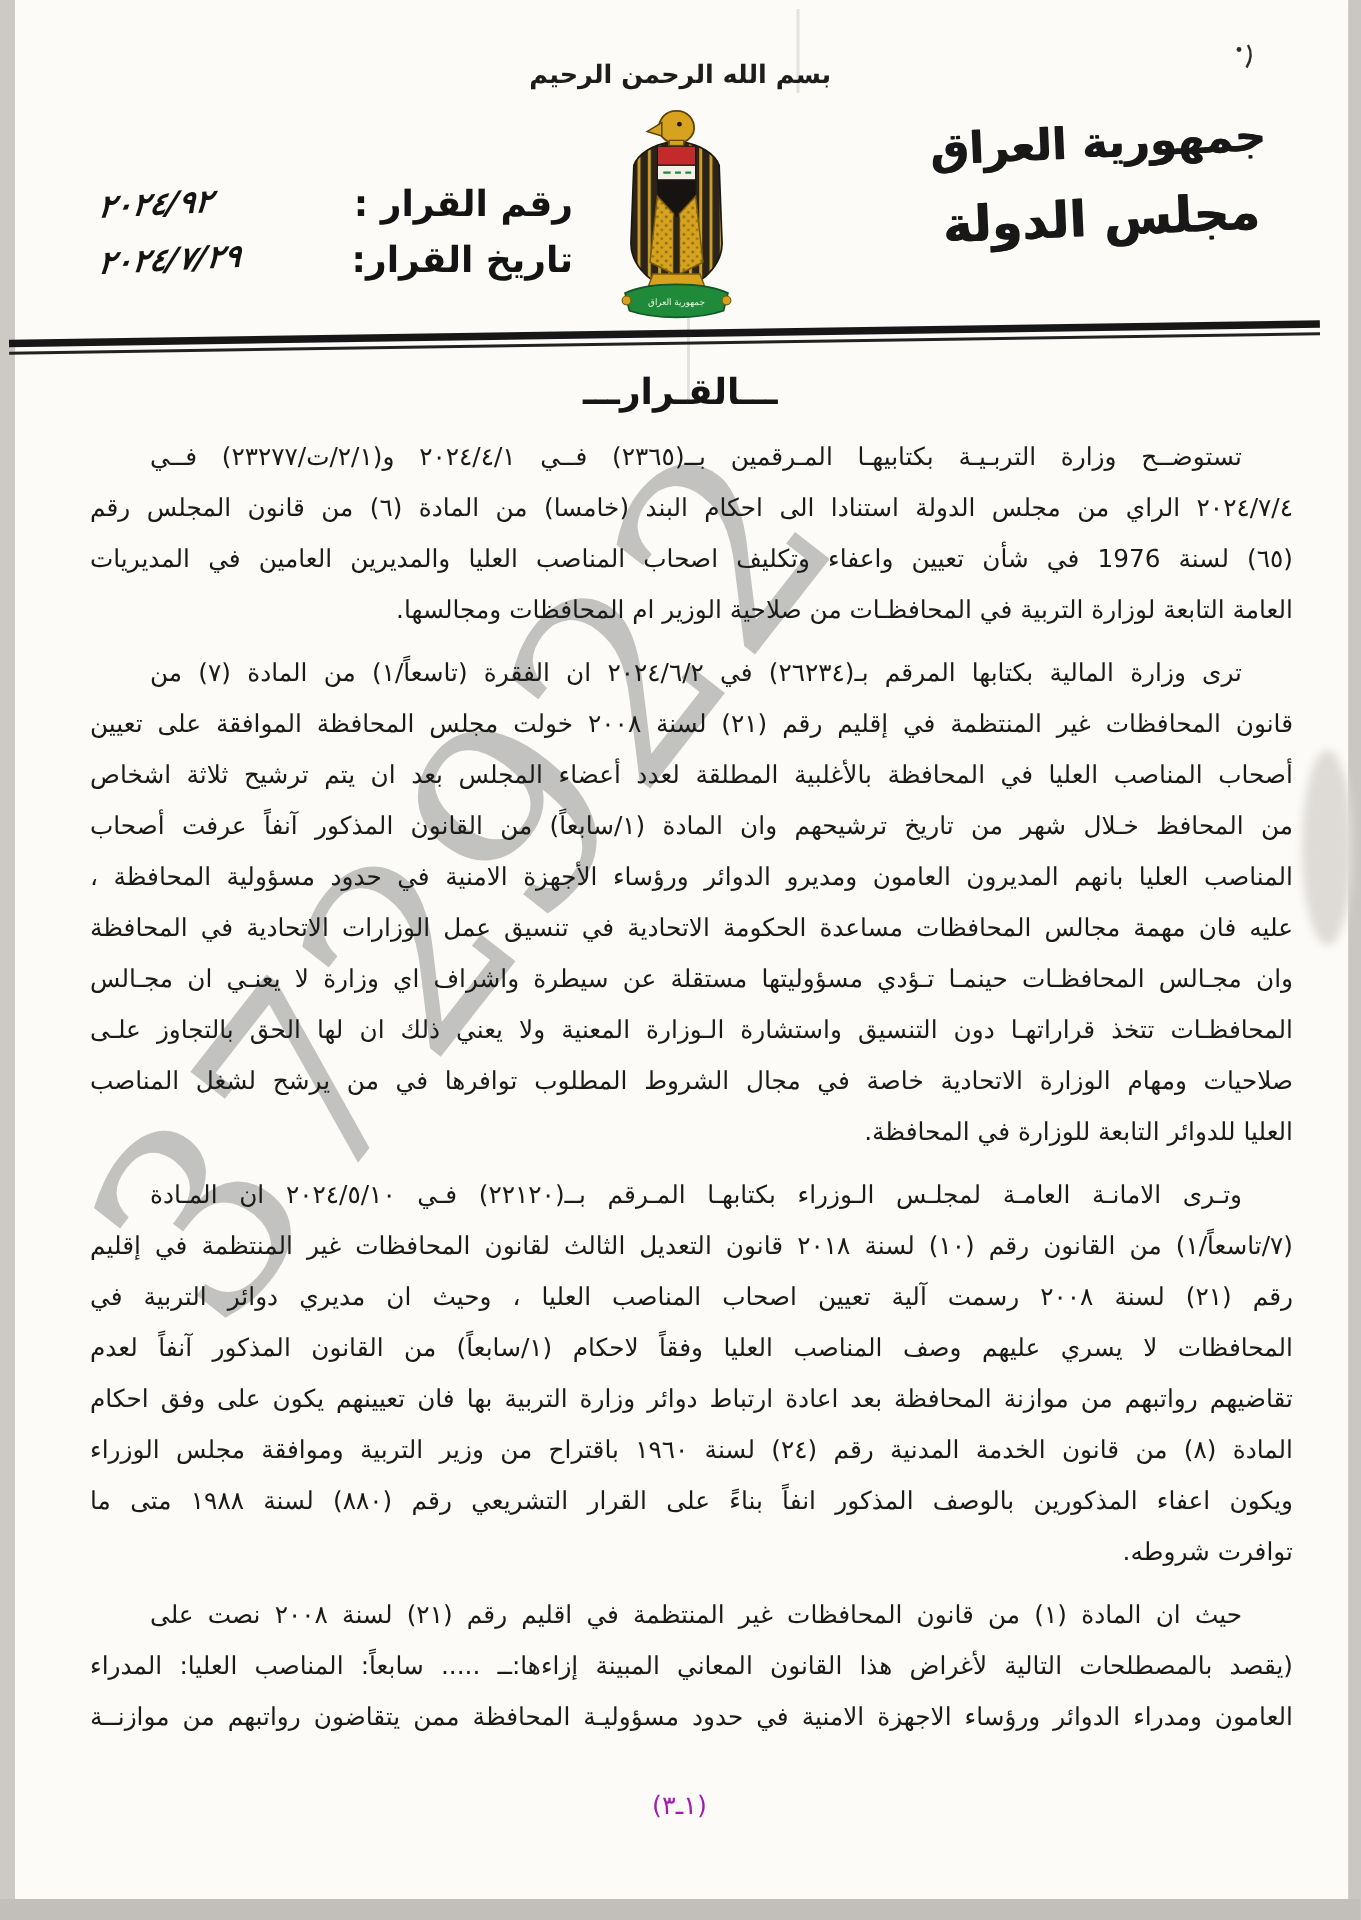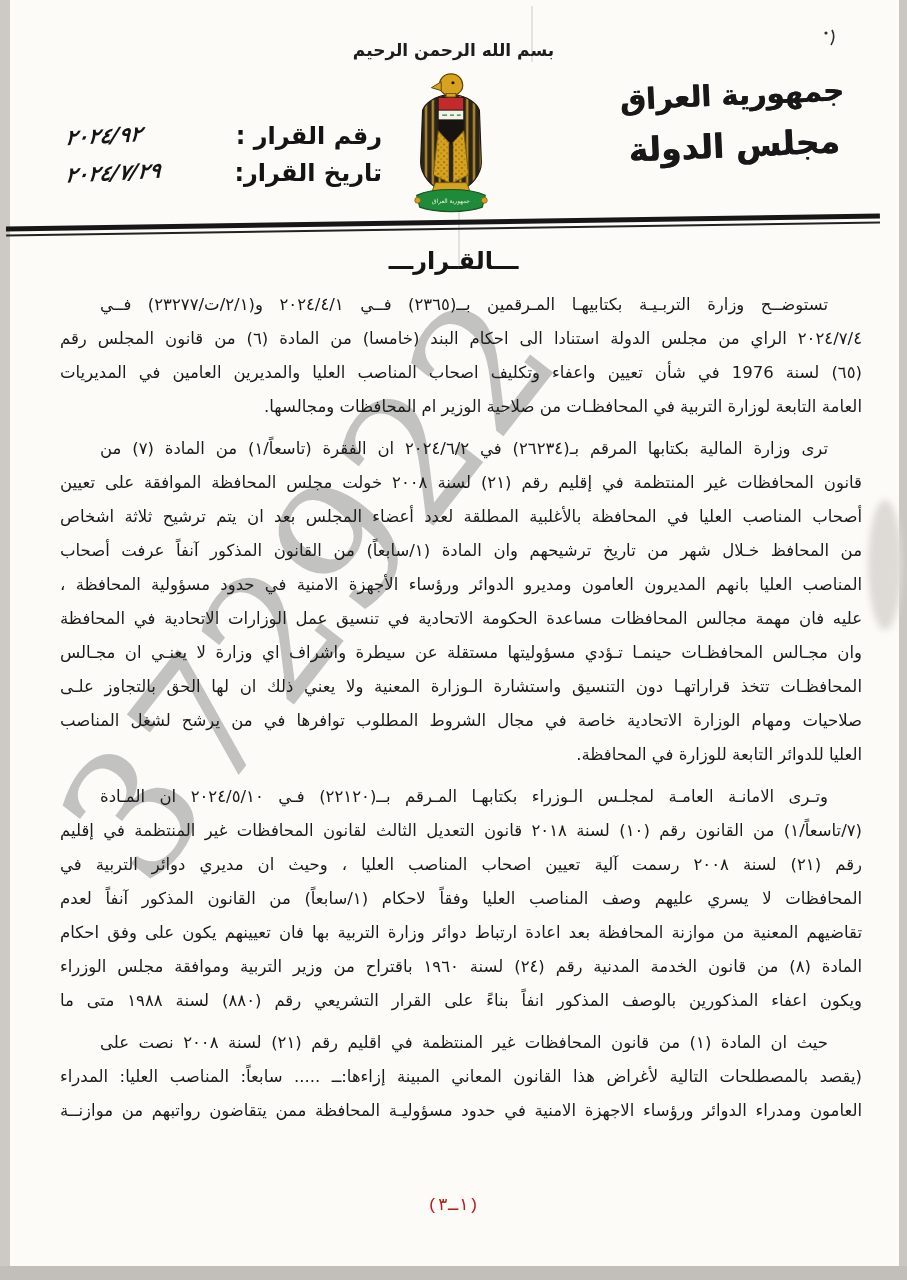--- a/index.html
+++ b/index.html
@@ -45,21 +45,21 @@
 
   .body-text{position:absolute;left:60px;top:288px;width:802px;direction:rtl;color:#1a1a1a;
              font-size:16.5px;}
   .para{margin-bottom:8px;}
   .line{height:34px;line-height:34px;text-align:justify;text-align-last:justify;
         overflow:hidden;white-space:nowrap;}
   .line.indent{padding-right:34px;margin-left:40px;}
   .line.para-end{text-align-last:right;white-space:normal;}
 
   .page-num{position:absolute;left:398px;top:1194px;width:110px;text-align:center;
-            font-size:17px;color:#b91c1c;direction:rtl;font-family:Liberation Mono, monospace;}
+            font-size:17px;color:#a21caf;direction:rtl;}
   .speck{position:absolute;left:822px;top:28px;width:16px;height:20px;}
 </style>
 </head>
 <body>
 
 <div class="scan">
   <div class="paper"></div>
   <div class="edge-left"></div>
   <div class="edge-right"></div>
   <div class="edge-bottom"></div>
@@ -154,23 +154,24 @@
         <div class="line" dir="rtl">وان مجـالس المحافظـات حينمـا تـؤدي مسؤوليتها مستقلة عن سيطرة واشراف اي وزارة لا يعنـي ان مجـالس</div>
         <div class="line" dir="rtl">المحافظـات تتخذ قراراتهـا دون التنسيق واستشارة الـوزارة المعنية ولا يعني ذلك ان لها الحق بالتجاوز علـى</div>
         <div class="line" dir="rtl">صلاحيات ومهام الوزارة الاتحادية خاصة في مجال الشروط المطلوب توافرها في من يرشح لشغل المناصب</div>
         <div class="line para-end" dir="rtl">العليا للدوائر التابعة للوزارة في المحافظة.</div>
       </div>
       <div class="para">
         <div class="line indent" dir="rtl">وتـرى الامانـة العامـة لمجلـس الـوزراء بكتابهـا المـرقم بــ(٢٢١٢٠) فـي ٢٠٢٤/٥/١٠ ان المـادة</div>
         <div class="line" dir="rtl">(٧/تاسعاً/١) من القانون رقم (١٠) لسنة ٢٠١٨ قانون التعديل الثالث لقانون المحافظات غير المنتظمة في إقليم</div>
         <div class="line" dir="rtl">رقم (٢١) لسنة ٢٠٠٨ رسمت آلية تعيين اصحاب المناصب العليا ، وحيث ان مديري دوائر التربية في</div>
         <div class="line" dir="rtl">المحافظات لا يسري عليهم وصف المناصب العليا وفقاً لاحكام (١/سابعاً) من القانون المذكور آنفاً لعدم</div>
-        <div class="line" dir="rtl">تقاضيهم المعنية من موازنة المحافظة بعد اعادة ارتباط دوائر وزارة التربية بها فان تعيينهم يكون على وفق احكام</div>
+        <div class="line" dir="rtl">تقاضيهم رواتبهم من موازنة المحافظة بعد اعادة ارتباط دوائر وزارة التربية بها فان تعيينهم يكون على وفق احكام</div>
         <div class="line" dir="rtl">المادة (٨) من قانون الخدمة المدنية رقم (٢٤) لسنة ١٩٦٠ باقتراح من وزير التربية وموافقة مجلس الوزراء</div>
         <div class="line" dir="rtl">ويكون اعفاء المذكورين بالوصف المذكور انفاً بناءً على القرار التشريعي رقم (٨٨٠) لسنة ١٩٨٨ متى ما</div>
+        <div class="line para-end" dir="rtl">توافرت شروطه.</div>
       </div>
       <div class="para">
         <div class="line indent" dir="rtl">حيث ان المادة (١) من قانون المحافظات غير المنتظمة في اقليم رقم (٢١) لسنة ٢٠٠٨ نصت على</div>
         <div class="line" dir="rtl">(يقصد بالمصطلحات التالية لأغراض هذا القانون المعاني المبينة إزاءها:ــ ..... سابعاً: المناصب العليا: المدراء</div>
         <div class="line" dir="rtl">العامون ومدراء الدوائر ورؤساء الاجهزة الامنية في حدود مسؤوليـة المحافظة ممن يتقاضون رواتبهم من موازنــة</div>
       </div>
     </div>
 
   <div class="page-num">(١ـ٣)</div>
 </div>

